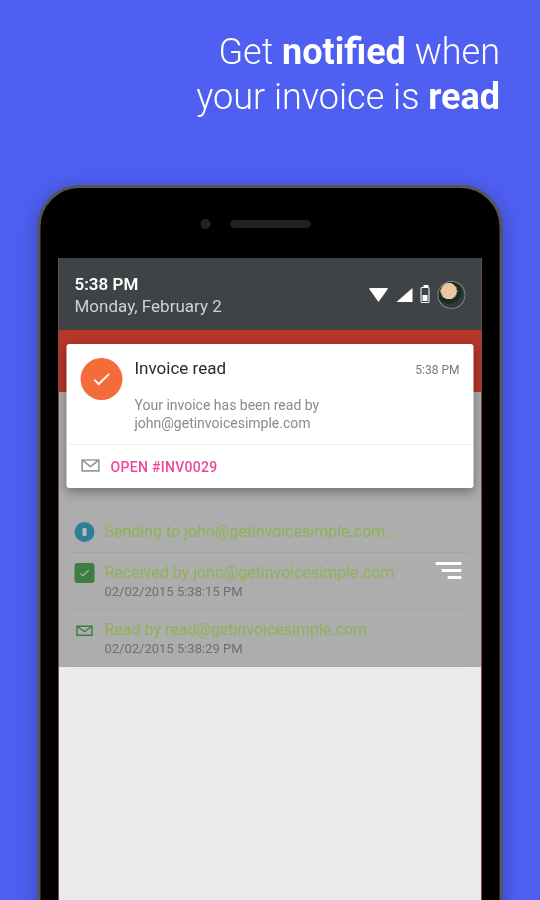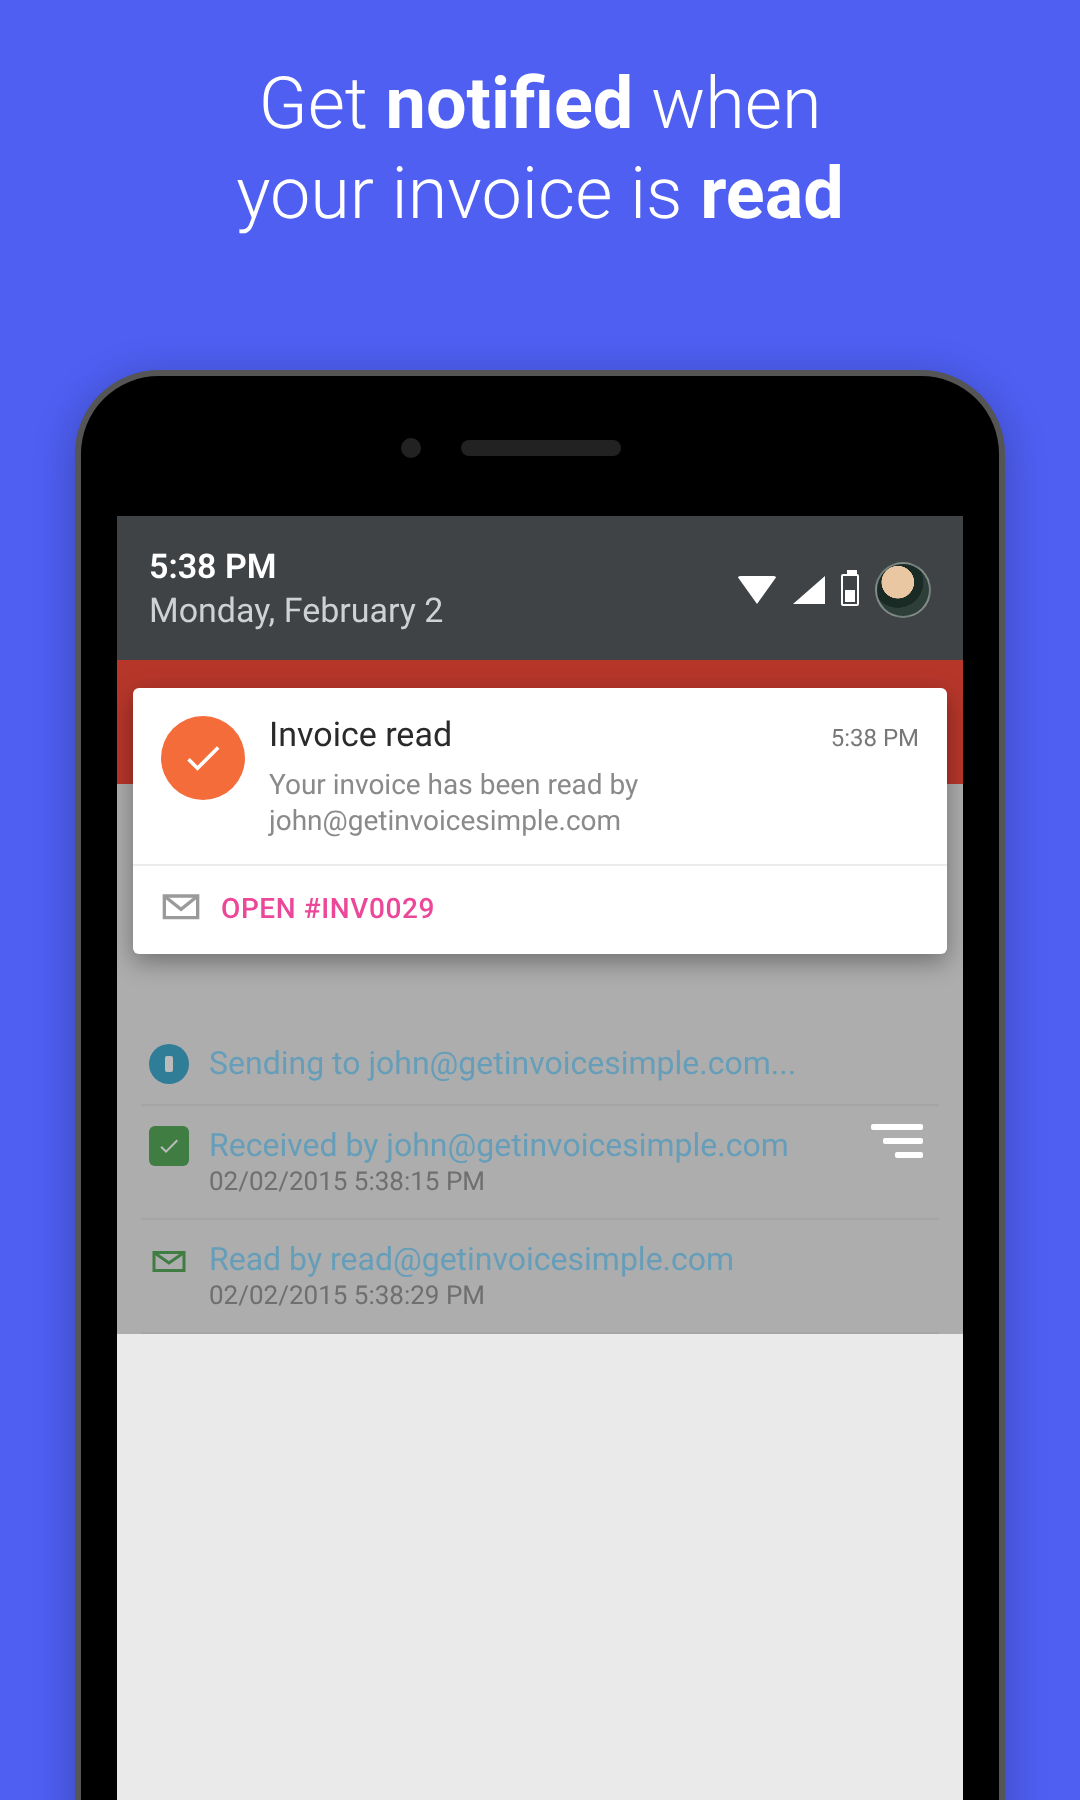--- a/index.html
+++ b/index.html
@@ -4,21 +4,21 @@
 <style>
   * { box-sizing: border-box; margin: 0; padding: 0; }
   html, body { width: 540px; height: 900px; overflow: hidden; }
   body {
     background: #4e5ff2;
     font-family: -apple-system, "Segoe UI", Roboto, Helvetica, Arial, sans-serif;
     position: relative;
   }
   .promo {
     color: #fff;
-    text-align: center;
+    text-align: right;
     font-size: 36px;
     font-weight: 300;
     line-height: 1.25;
     padding: 30px 40px 28px;
   }
   .promo b { font-weight: 700; }
 
   
   .phone {
     position: absolute;
@@ -149,21 +149,21 @@
     width: 42px; height: 42px; border-radius: 50%;
     background: #f46c3a;
     display:flex; align-items:center; justify-content:center;
     flex-shrink:0;
   }
   .notif-icon svg { width: 22px; height: 22px; fill:#fff; }
   .card-body { flex:1; min-width:0; }
   .card-head { display:flex; justify-content:space-between; align-items:baseline; gap:8px;}
   .card-title { font-size: 17px; color:#2a2a2a; }
   .card-time { font-size: 12px; color:#777; white-space:nowrap;}
-  .card-msg { font-size: 14px; color:#8a8a8a; margin-top:6px; line-height:1.3;}
+  .card-msg { font-size: 14px; color:#8a8a8a; margin-top:18px; line-height:1.3;}
   .card-action {
     border-top: 1px solid #ececec;
     padding: 12px 14px;
     display:flex;
     align-items:center;
     gap:10px;
     color:#ec4899;
     font-size: 14px;
     font-weight:500;
     letter-spacing:.3px;
@@ -189,21 +189,21 @@
     padding:10px 4px;
     border-bottom:1px solid #ddd;
   }
   .log-icon { width:20px; height:20px; flex-shrink:0; display:flex; align-items:center; justify-content:center;}
   .log-icon.info { background:#2aa0c8; border-radius:50%; }
   .log-icon.info::after{content:"";width:4px;height:8px;background:#fff;border-radius:1px;}
   .log-icon.check { background:#43a047; border-radius:3px;}
   .log-icon.check svg{width:12px;height:12px;fill:#fff;}
   .log-icon.open svg{width:18px;height:14px;fill:#43a047;}
   .log-text { flex:1; min-width:0;}
-  .log-title { font-size:16px; color:#7dd3fc; white-space:nowrap; overflow:hidden; text-overflow:ellipsis;}
+  .log-title { font-size:16px; color:#bef264; white-space:nowrap; overflow:hidden; text-overflow:ellipsis;}
   .log-ts { font-size:13px; color:#8a8a8a; margin-top:2px;}
 
   .fab-lines {
     position:absolute;
     right:20px;
     top:300px;
     z-index:4;
     width:26px;
   }
   .fab-lines span{

